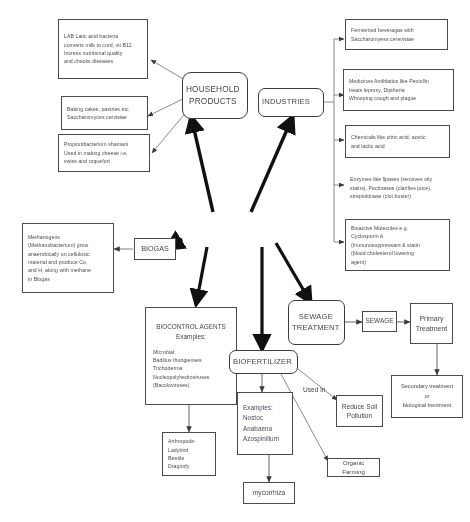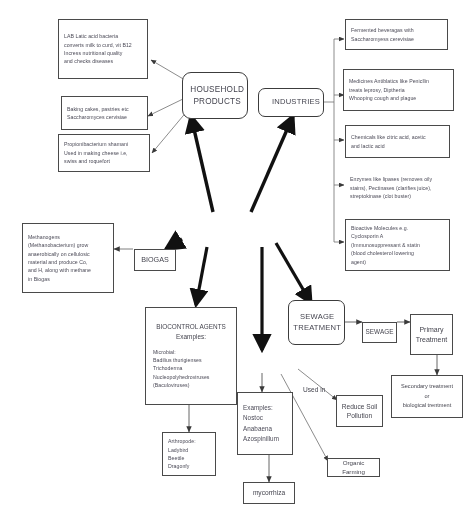--- a/index.html
+++ b/index.html
@@ -5,27 +5,27 @@
   html,body{margin:0;padding:0;background:#ffffff;}
   body{width:470px;height:522px;position:relative;overflow:hidden;
        font-family:"Liberation Sans",sans-serif;color:#3a3a4a;}
   #canvas{position:absolute;inset:0;width:470px;height:522px;}
   svg.links{position:absolute;left:0;top:0;width:470px;height:522px;pointer-events:none;}
   .node{position:absolute;box-sizing:border-box;background:#fff;
         border:1px solid #4a4a4a;display:flex;flex-direction:column;justify-content:center;}
   .node .txt{display:block;white-space:pre-line;}
   .leaf{font-size:5.2px;line-height:1.62;letter-spacing:.05px;color:#4b4a57;
         padding:3px 5px;text-align:left;}
-  .hub{border:1.4px solid #3c3c3c;border-radius:9px;align-items:flex-end;
+  .hub{border:1.4px solid #3c3c3c;border-radius:9px;align-items:flex-start;
        text-align:center;font-size:8.2px;line-height:1.38;color:#44444f;
        letter-spacing:.2px;padding:2px 3px;}
   .hub.small{border-radius:7px;font-size:7.6px;}
   .plain{font-size:7.2px;line-height:1.4;color:#45454f;padding:2px 4px;text-align:center;
          align-items:center;}
-  .bold-b{border-width:1.3px;margin-top:11px;}
+  .bold-b{border-width:1.3px;}
   .cap{font-size:6.4px;line-height:1.5;text-align:center;align-items:center;color:#45454f;}
   .label-free{position:absolute;font-size:6.6px;color:#45454f;}
 </style>
 </head>
 <body>
 
 <div id="canvas">
 
   <svg class="links" viewBox="0 0 470 522">
     <defs>
@@ -158,20 +158,23 @@
 (Baculoviruses)</span>
   </div>
 
   <div class="node leaf" style="left:162px;top:432px;width:54px;height:44px;">
     <span class="txt">Arthropode:
 Ladybird
 Beettle
 Dragonfy</span>
   </div>
 
+  <div class="node hub small" style="left:229px;top:350px;width:69px;height:24px;">
+    <span class="txt">BIOFERTILIZER</span>
+  </div>
 
   <div class="node leaf" style="left:237px;top:392px;width:56px;height:63px;">
     <span class="txt" style="font-size:6.3px;">Examples:
 Nostoc
 Anabaena
 Azospinillum</span>
   </div>
 
   <div class="node plain" style="left:243px;top:482px;width:52px;height:22px;">
     <span class="txt" style="font-size:6.6px;">mycorrhiza</span>

